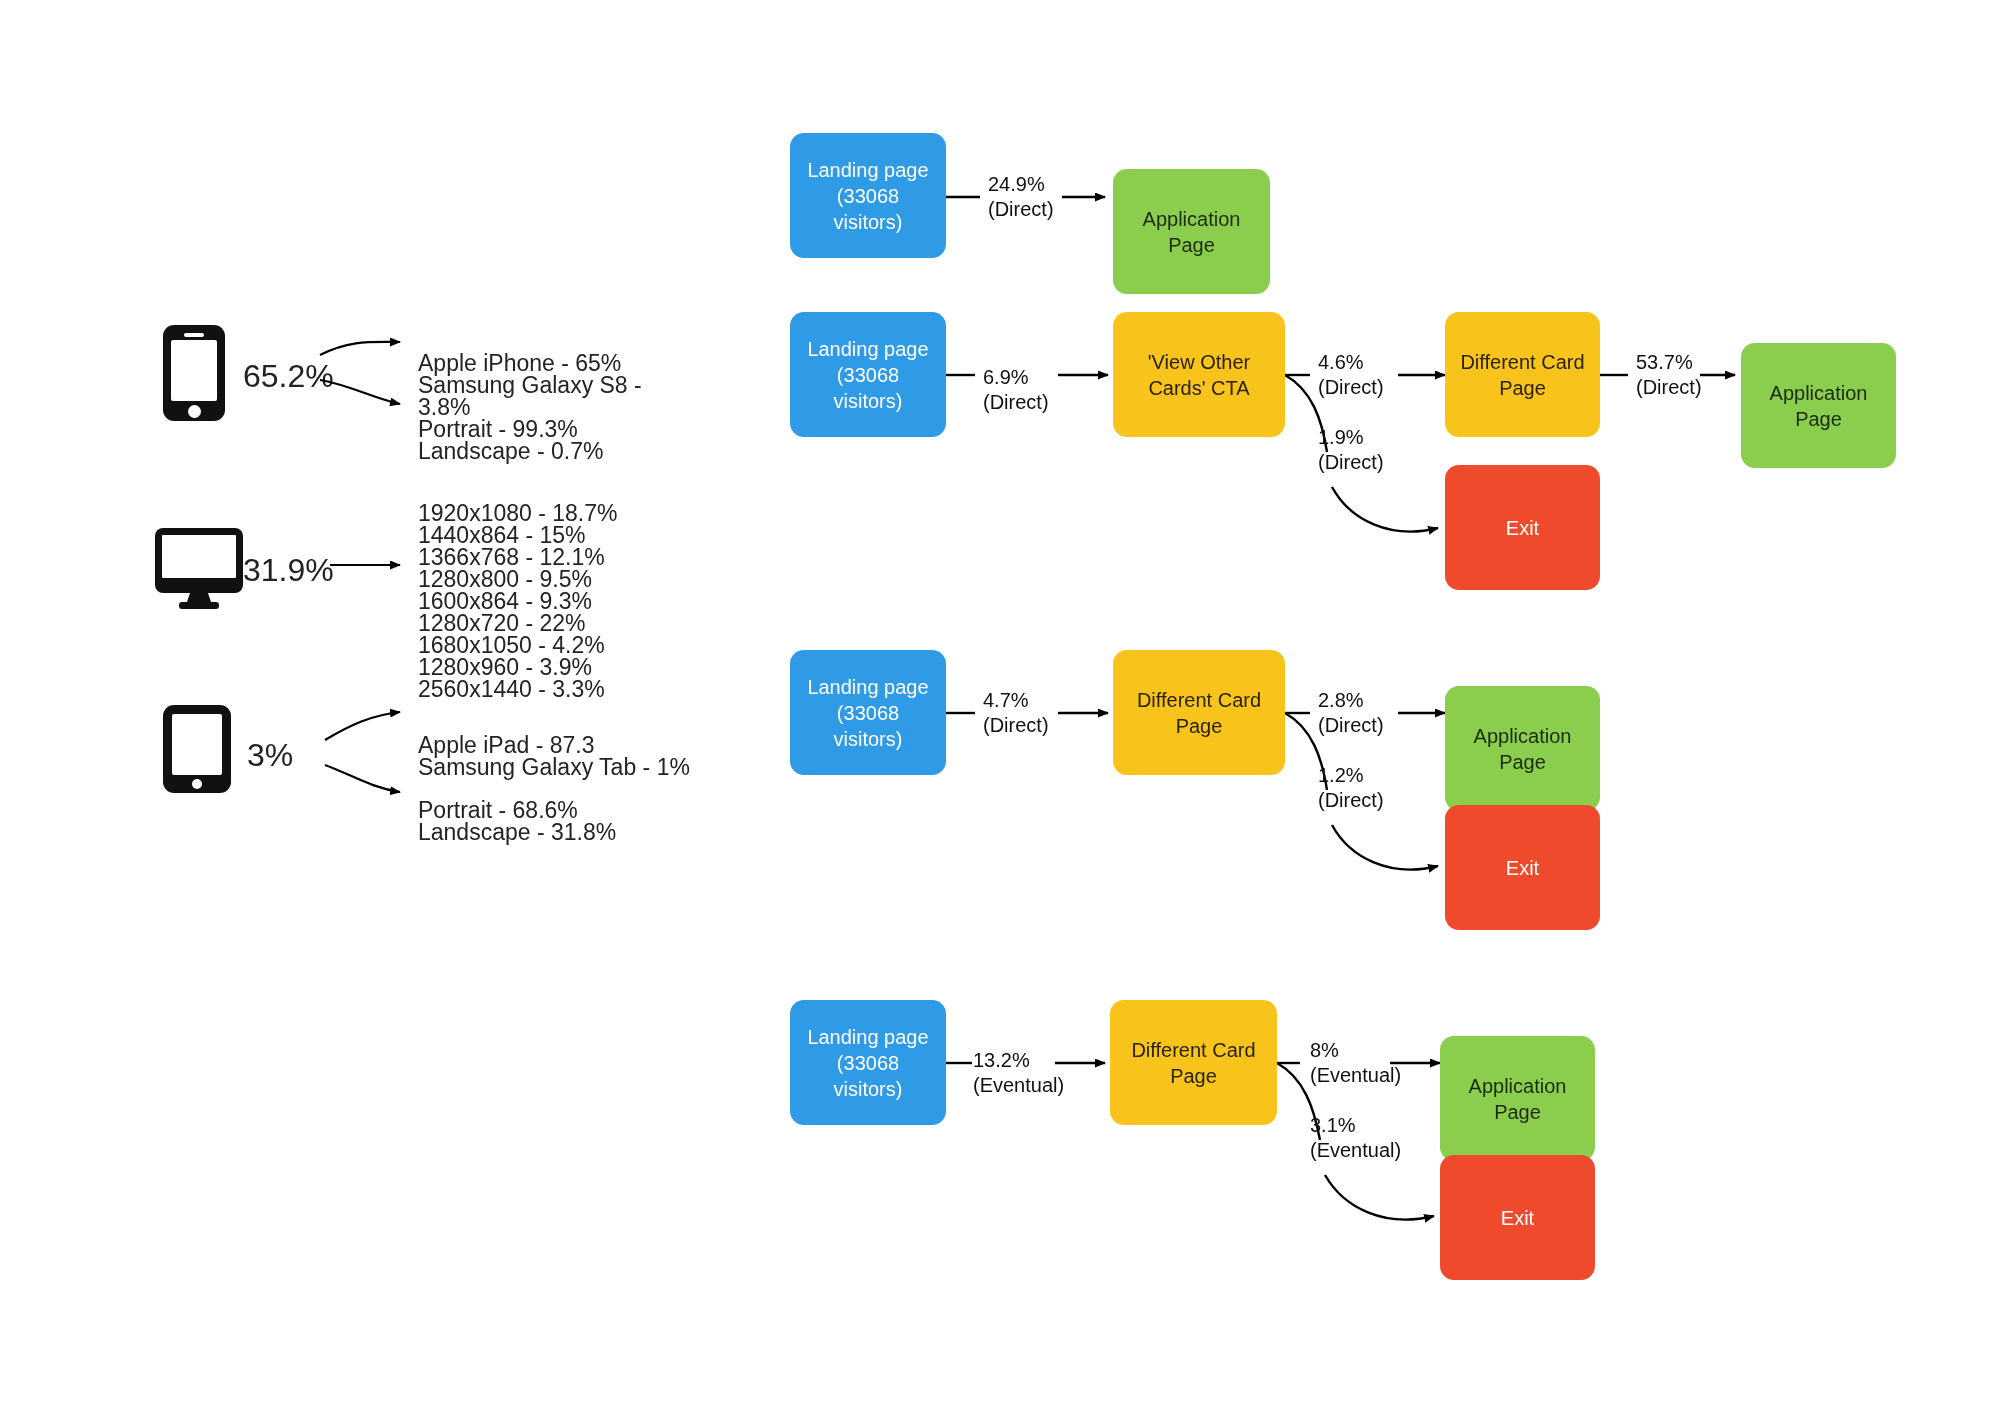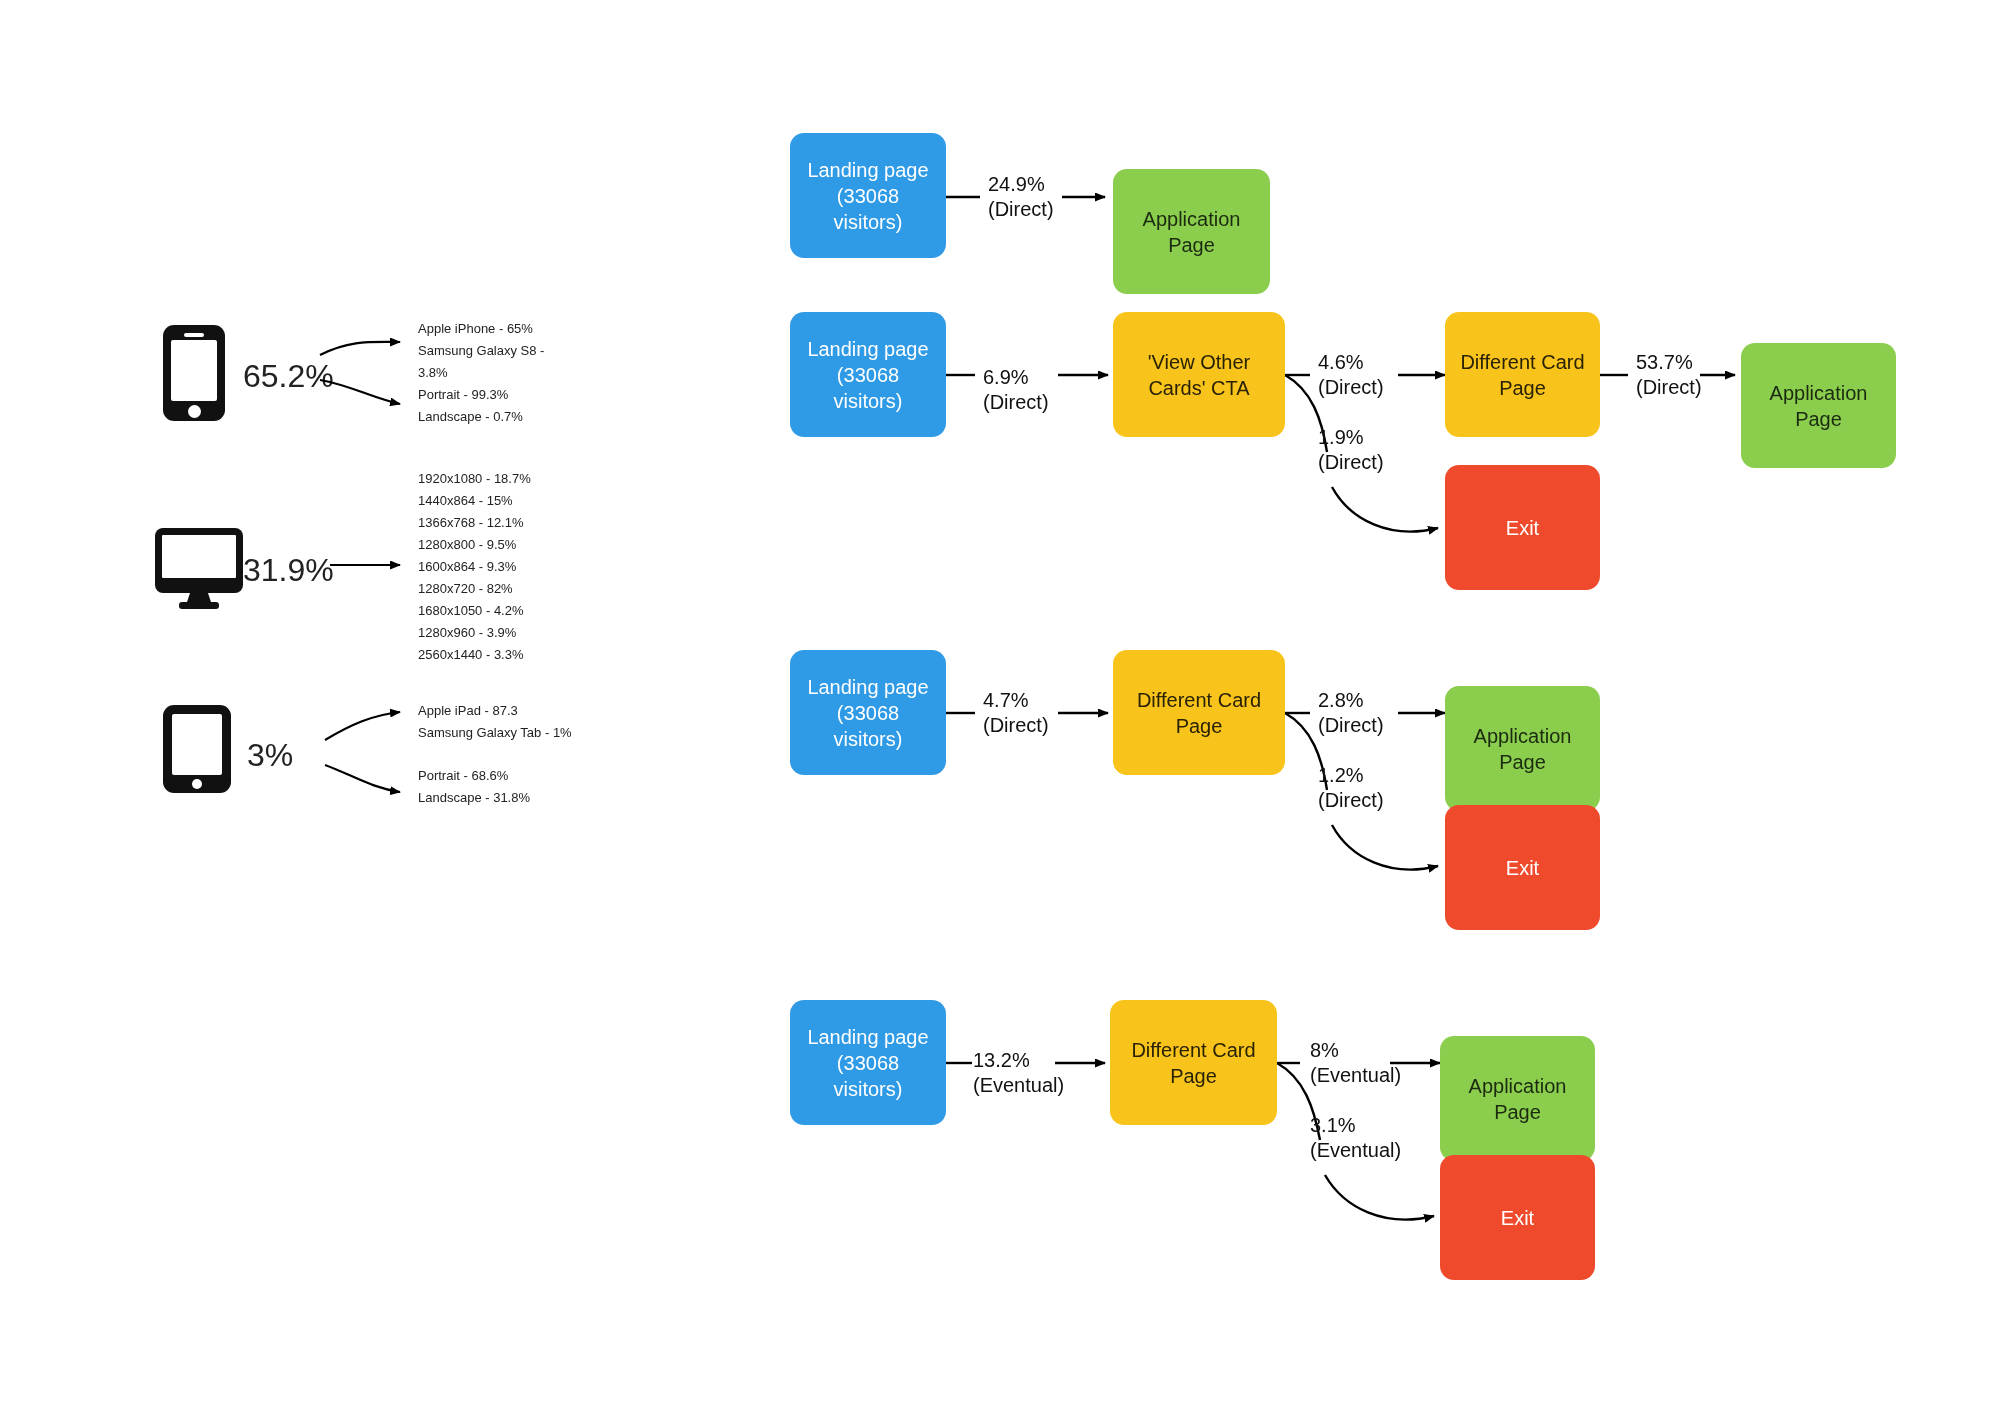--- a/index.html
+++ b/index.html
@@ -24,24 +24,25 @@
   .device-pct {
     position: absolute;
     font-size: 32px;
     color: #222;
     font-family: "Liberation Sans", sans-serif;
     white-space: nowrap;
   }
 
   .detail-list {
     position: absolute;
-    font-size: 13px;
+    font-size: 23px;
     line-height: 22px;
     color: #232323;
     white-space: nowrap;
+    margin-top: 34px;
   }
   .detail-list div { white-space: nowrap; }
 
   
   .icon-phone, .icon-tablet, .icon-monitor { position: absolute; }
 
   .icon-phone .body {
     position: absolute; left: 0; top: 0; width: 62px; height: 96px;
     background: #111; border-radius: 11px;
   }
@@ -153,21 +154,21 @@
       <div class="neck"></div>
       <div class="base"></div>
     </div>
     <div class="device-pct" style="left:243px; top:552px;">31.9%</div>
     <div class="detail-list" style="left:418px; top:468px;">
       <div>1920x1080 - 18.7%</div>
       <div>1440x864 - 15%</div>
       <div>1366x768 - 12.1%</div>
       <div>1280x800 - 9.5%</div>
       <div>1600x864 - 9.3%</div>
-      <div>1280x720 - 82%</div>
+      <div>1280x720 - 22%</div>
       <div>1680x1050 - 4.2%</div>
       <div>1280x960 - 3.9%</div>
       <div>2560x1440 - 3.3%</div>
     </div>
   </div>
 
   <div class="device-row">
     <div class="icon-tablet" style="left:163px; top:705px;">
       <div class="body"></div>
       <div class="screen"></div>

